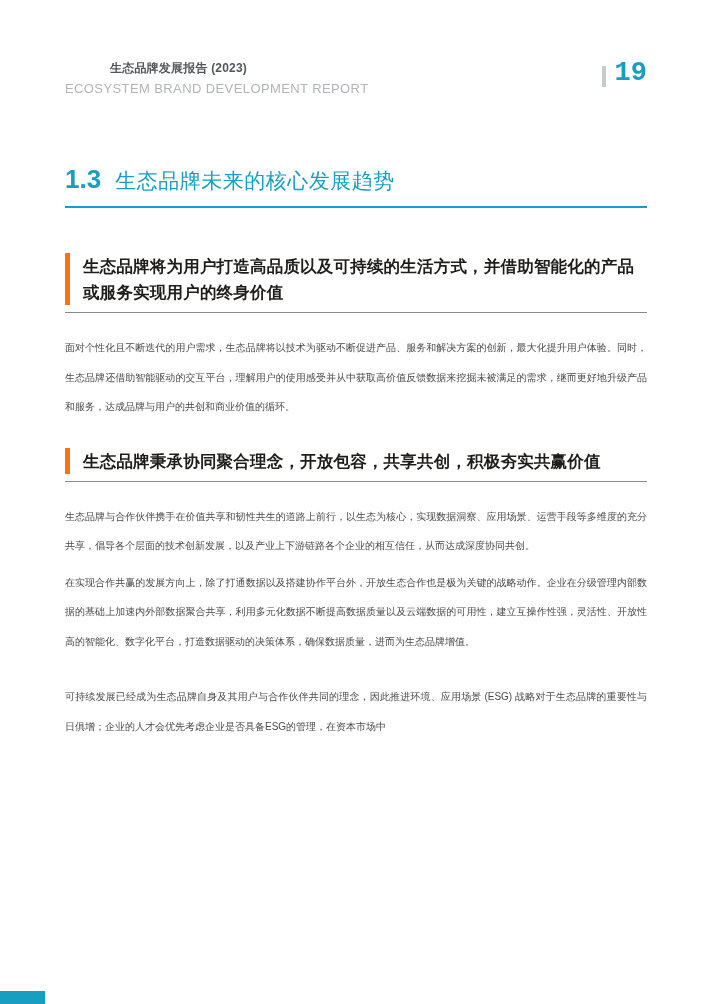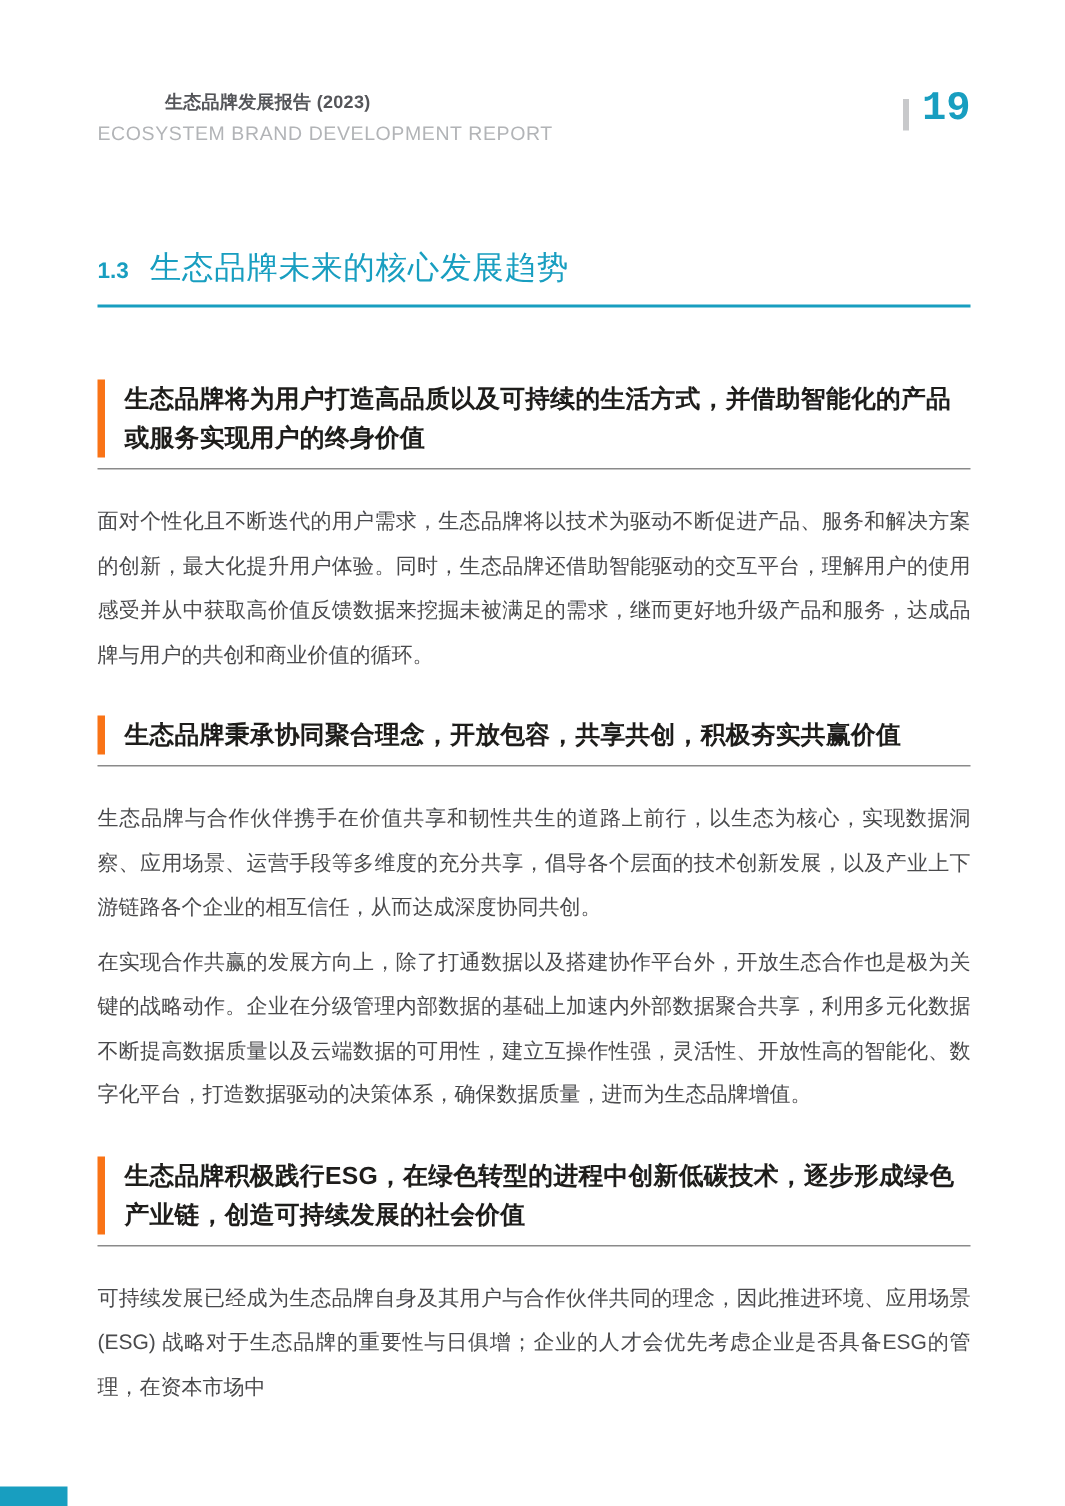--- a/index.html
+++ b/index.html
@@ -23,41 +23,41 @@
   .pagenum { font-size: 27px; font-weight: bold; color: #189EC0; line-height: 1; }
 
   
   .section-title {
     position: absolute; top: 164px; left: 65px; right: 63px;
     display: flex; align-items: baseline;
     color: #189EC0;
     border-bottom: 2px solid #189EC0;
     padding-bottom: 11px;
   }
-  .section-number { font-size: 15px; font-weight: bold; margin-right: 14px; }
+  .section-number { font-size: 26px; font-weight: bold; margin-right: 14px; }
   .section-text { font-size: 21px; font-weight: normal; letter-spacing: 0.5px; }
 
   
   .content { position: absolute; top: 253px; left: 65px; right: 63px; }
   .block { margin-bottom: 26px; }
   .heading-wrap {
     padding-bottom: 7px;
     border-bottom: 1px solid #8A8A8A;
     margin-bottom: 20px;
   }
   .heading {
     border-left: 5px solid #f97316;
     padding-left: 13px;
     font-size: 16.5px; font-weight: bold;
     line-height: 26px;
     color: #1E1D1B;
     letter-spacing: 0.2px;
   }
   .body-text {
-    font-size: 14px;
+    font-size: 10px;
     line-height: 29.5px;
     color: #4A4A4C;
     text-align: justify;
     margin-bottom: 7px;
   }
   .body-text:last-child { margin-bottom: 0; }
 
   
   .footer-accent {
     position: absolute; left: 0; bottom: 0;
@@ -97,23 +97,20 @@
 
     <section class="block">
       <div class="heading-wrap">
         <h2 class="heading">生态品牌秉承协同聚合理念，开放包容，共享共创，积极夯实共赢价值</h2>
       </div>
       <p class="body-text">生态品牌与合作伙伴携手在价值共享和韧性共生的道路上前行，以生态为核心，实现数据洞察、应用场景、运营手段等多维度的充分共享，倡导各个层面的技术创新发展，以及产业上下游链路各个企业的相互信任，从而达成深度协同共创。</p>
       <p class="body-text">在实现合作共赢的发展方向上，除了打通数据以及搭建协作平台外，开放生态合作也是极为关键的战略动作。企业在分级管理内部数据的基础上加速内外部数据聚合共享，利用多元化数据不断提高数据质量以及云端数据的可用性，建立互操作性强，灵活性、开放性高的智能化、数字化平台，打造数据驱动的决策体系，确保数据质量，进而为生态品牌增值。</p>
     </section>
 
     <section class="block">
-      <div class="heading-wrap">
-        <h2 class="heading">生态品牌积极践行ESG，在绿色转型的进程中创新低碳技术，逐步形成绿色产业链，创造可持续发展的社会价值</h2>
-      </div>
       <p class="body-text">可持续发展已经成为生态品牌自身及其用户与合作伙伴共同的理念，因此推进环境、应用场景 (ESG) 战略对于生态品牌的重要性与日俱增；企业的人才会优先考虑企业是否具备ESG的管理，在资本市场中</p>
     </section>
 
   </main>
 
   <div class="footer-accent"></div>
 
 </div>
 
 </body></html>

